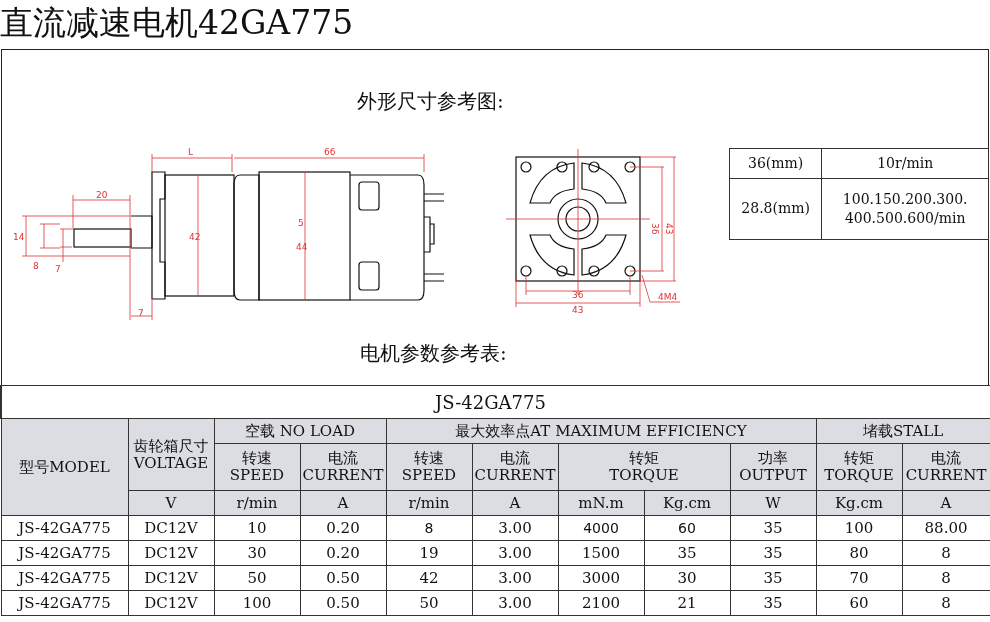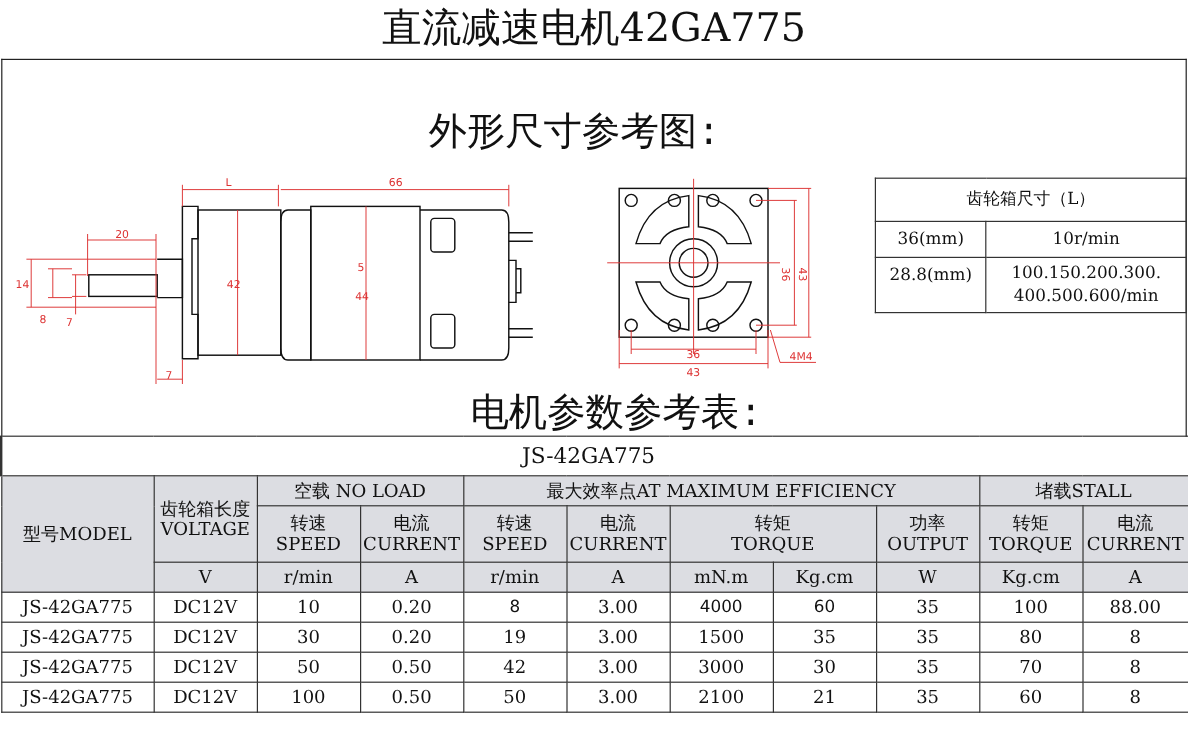--- a/index.html
+++ b/index.html
@@ -1,28 +1,28 @@
 <!DOCTYPE html>
 <html><head>
 <meta charset="utf-8">
 <style>
   html,body{margin:0;padding:0;background:#fff;}
   body{width:990px;height:622px;position:relative;overflow:hidden;font-family:"DejaVu Serif","Liberation Serif",serif;color:#111;}
-  .title{position:absolute;left:0;top:0;width:990px;height:46px;text-align:center;font-size:33px;line-height:46px;letter-spacing:0px;}
+  .title{position:absolute;left:0;top:0;width:990px;height:46px;font-size:33px;line-height:46px;letter-spacing:0px;}
   .frame{position:absolute;left:1px;top:49px;width:986px;height:336px;border:1px solid #222;border-bottom:none;}
-  .h2{position:absolute;font-size:32px;font-family:Liberation Mono, monospace;}
+  .h2{position:absolute;font-size:20px;}
   .h2.a{left:357px;top:88px;}
-  .h2.b{left:360px;top:322px;margin-left:32px;}
+  .h2.b{left:360px;top:340px;}
   svg{position:absolute;}
   .dim{fill:#d33;font-family:"DejaVu Sans","Liberation Sans",sans-serif;font-size:9px;}
   table{border-collapse:collapse;position:absolute;}
   td{border:1px solid #333;text-align:center;padding:0;}
   .gb{left:729px;top:148px;width:260px;font-size:14px;}
   .gb td{line-height:19px;}
-  .spec{left:0;top:363px;width:989px;font-size:15px;table-layout:fixed;}
+  .spec{left:0;top:385px;width:989px;font-size:15px;table-layout:fixed;}
   .spec td{line-height:17px;}
   .spec .hd td{background:#dcdde2;}
   .spec .hd td.w{background:#fff;}
   .spec tr.dr td{height:24px;}
   .bold{font-family:"DejaVu Sans","Liberation Sans",sans-serif;font-size:14px;}
 </style>
 </head>
 <body>
 
 <div class="title">直流减速电机42GA775</div>
@@ -84,29 +84,26 @@
   </g>
   <text class="dim" x="152" y="78" transform="rotate(90 152 78)">36</text>
   <text class="dim" x="166" y="78" transform="rotate(90 166 78)">43</text>
   <text class="dim" x="72" y="153">36</text>
   <text class="dim" x="72" y="168">43</text>
   <text class="dim" x="158" y="155">4M4</text>
 </svg>
 
 <table class="gb">
   <tbody>
-      <tr>
-        <td colspan="2" style="height:35px">齿轮箱尺寸（L）</td>
-      </tr>
   <tr>
         <td style="height:29px">36(mm)</td>
         <td>10r/min</td>
       </tr>
   <tr>
-        <td style="height:40px;vertical-align:top;padding-top:5px">28.8(mm)</td>
+        <td style="height:40px;vertical-align:top;padding-top:20px">28.8(mm)</td>
       <td>
           <div>100.150.200.300.</div>
           <div>400.500.600/min</div>
         </td>
       </tr>
 </tbody>
   </table>
 
 <table class="spec">
   <colgroup>
@@ -122,21 +119,21 @@
       <col style="width:86px">
       <col style="width:88px">
   </colgroup>
   <tbody>
       <tr class="hd">
         <td class="w" colspan="11" style="height:32px;font-size:18px;text-align:left;padding-left:433px;border-left:2px solid #333">JS-42GA775</td>
       </tr>
   <tr class="hd">
     <td rowspan="3">型号MODEL</td>
     <td rowspan="2">
-          <div>齿轮箱长度</div>
+          <div>齿轮箱尺寸</div>
           <div>VOLTAGE</div>
         </td>
     <td colspan="2" style="height:24px">空载   NO   LOAD</td>
     <td colspan="5">最大效率点AT   MAXIMUM EFFICIENCY</td>
     <td colspan="2">堵载STALL</td>
   </tr>
   <tr class="hd">
     <td style="height:46px">
           <div>转速</div>
           <div>SPEED</div>

